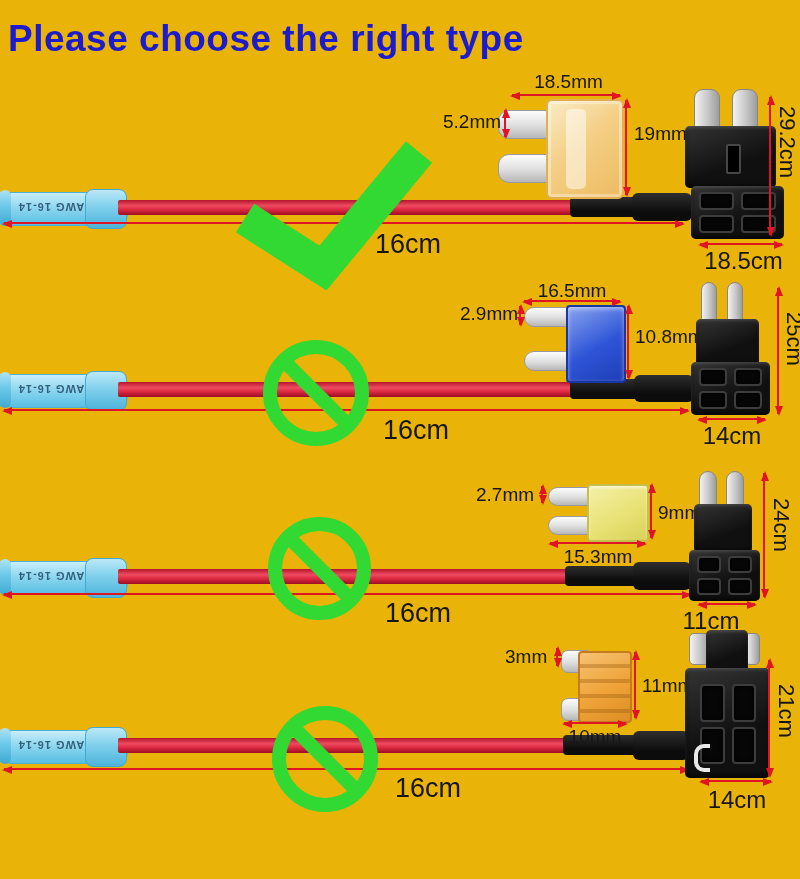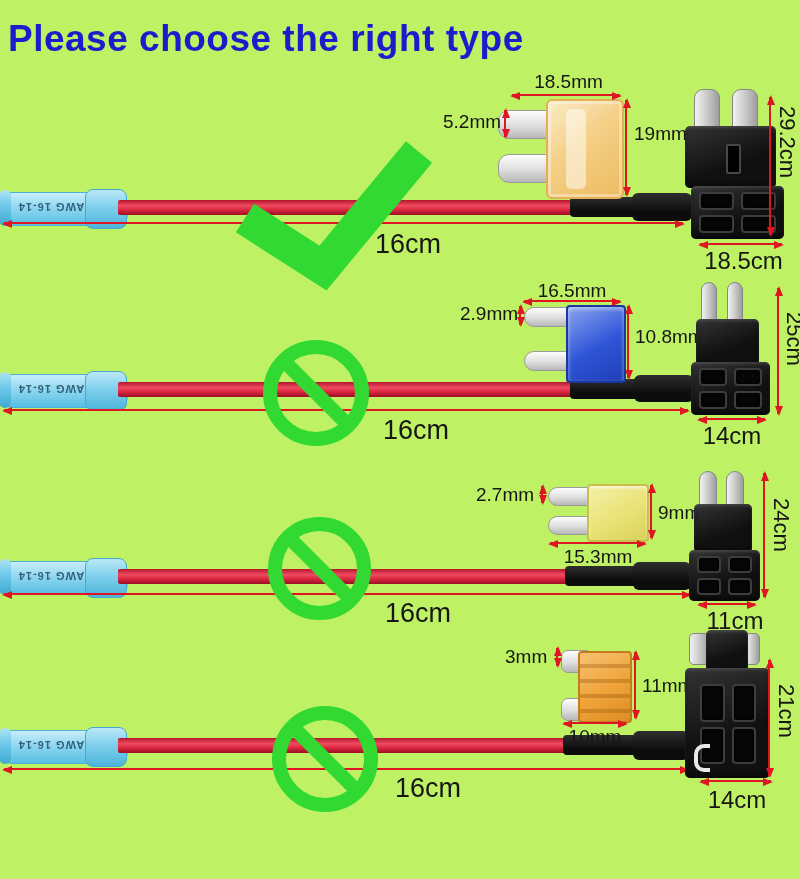--- a/index.html
+++ b/index.html
@@ -1,16 +1,16 @@
 <!DOCTYPE html>
 <html><head>
 <meta charset="utf-8">
 <style>
   html,body{margin:0;padding:0;background:#fff;}
-  .canvas{position:relative;width:800px;height:879px;background:#bef264;overflow:hidden;
+  .canvas{position:relative;width:800px;height:879px;background:#eab308;overflow:hidden;
           font-family:"Liberation Sans",sans-serif;}
   .abs{position:absolute;}
   .title{position:absolute;left:8px;top:18px;font-size:37px;font-weight:bold;color:#1c1ccd;
          letter-spacing:0.5px;white-space:nowrap;}
   .lbl{position:absolute;color:#161616;font-size:19px;white-space:nowrap;text-align:center;}
   .big{font-size:27px;}
   .mid{font-size:24px;}
   .vlabel{position:absolute;writing-mode:vertical-rl;font-size:22px;color:#161616;white-space:nowrap;}
   
   .harrow{position:absolute;height:0;border-top:2px solid #e01523;}
@@ -179,21 +179,21 @@
     <div class="hblk" style="left:694px;top:504px;width:58px;height:49px"></div>
     <div class="hblk sockets" style="left:689px;top:550px;width:71px;height:51px">
       <div class="sock"></div>
         <div class="sock"></div>
       <div class="sock"></div>
         <div class="sock"></div>
     </div>
     <div class="varrow" style="left:763px;top:473px;height:124px"></div>
     <span class="vlabel" style="left:768px;top:498px">24cm</span>
     <div class="harrow" style="left:699px;top:603px;width:56px"></div>
-    <span class="lbl mid" style="left:696px;top:607px;width:78px">11cm</span>
+    <span class="lbl mid" style="left:672px;top:607px;width:78px">11cm</span>
 
     <div class="noicon" style="left:268px;top:517px;width:103px;height:103px"></div>
   </div>
 
   <div>
     <div class="conn" style="left:0;top:730px">
       <span class="collar"></span>
       <span class="conntxt">AWG 16-14</span>
     </div>
     <div class="wire" style="left:118px;top:738px;width:458px"></div>

